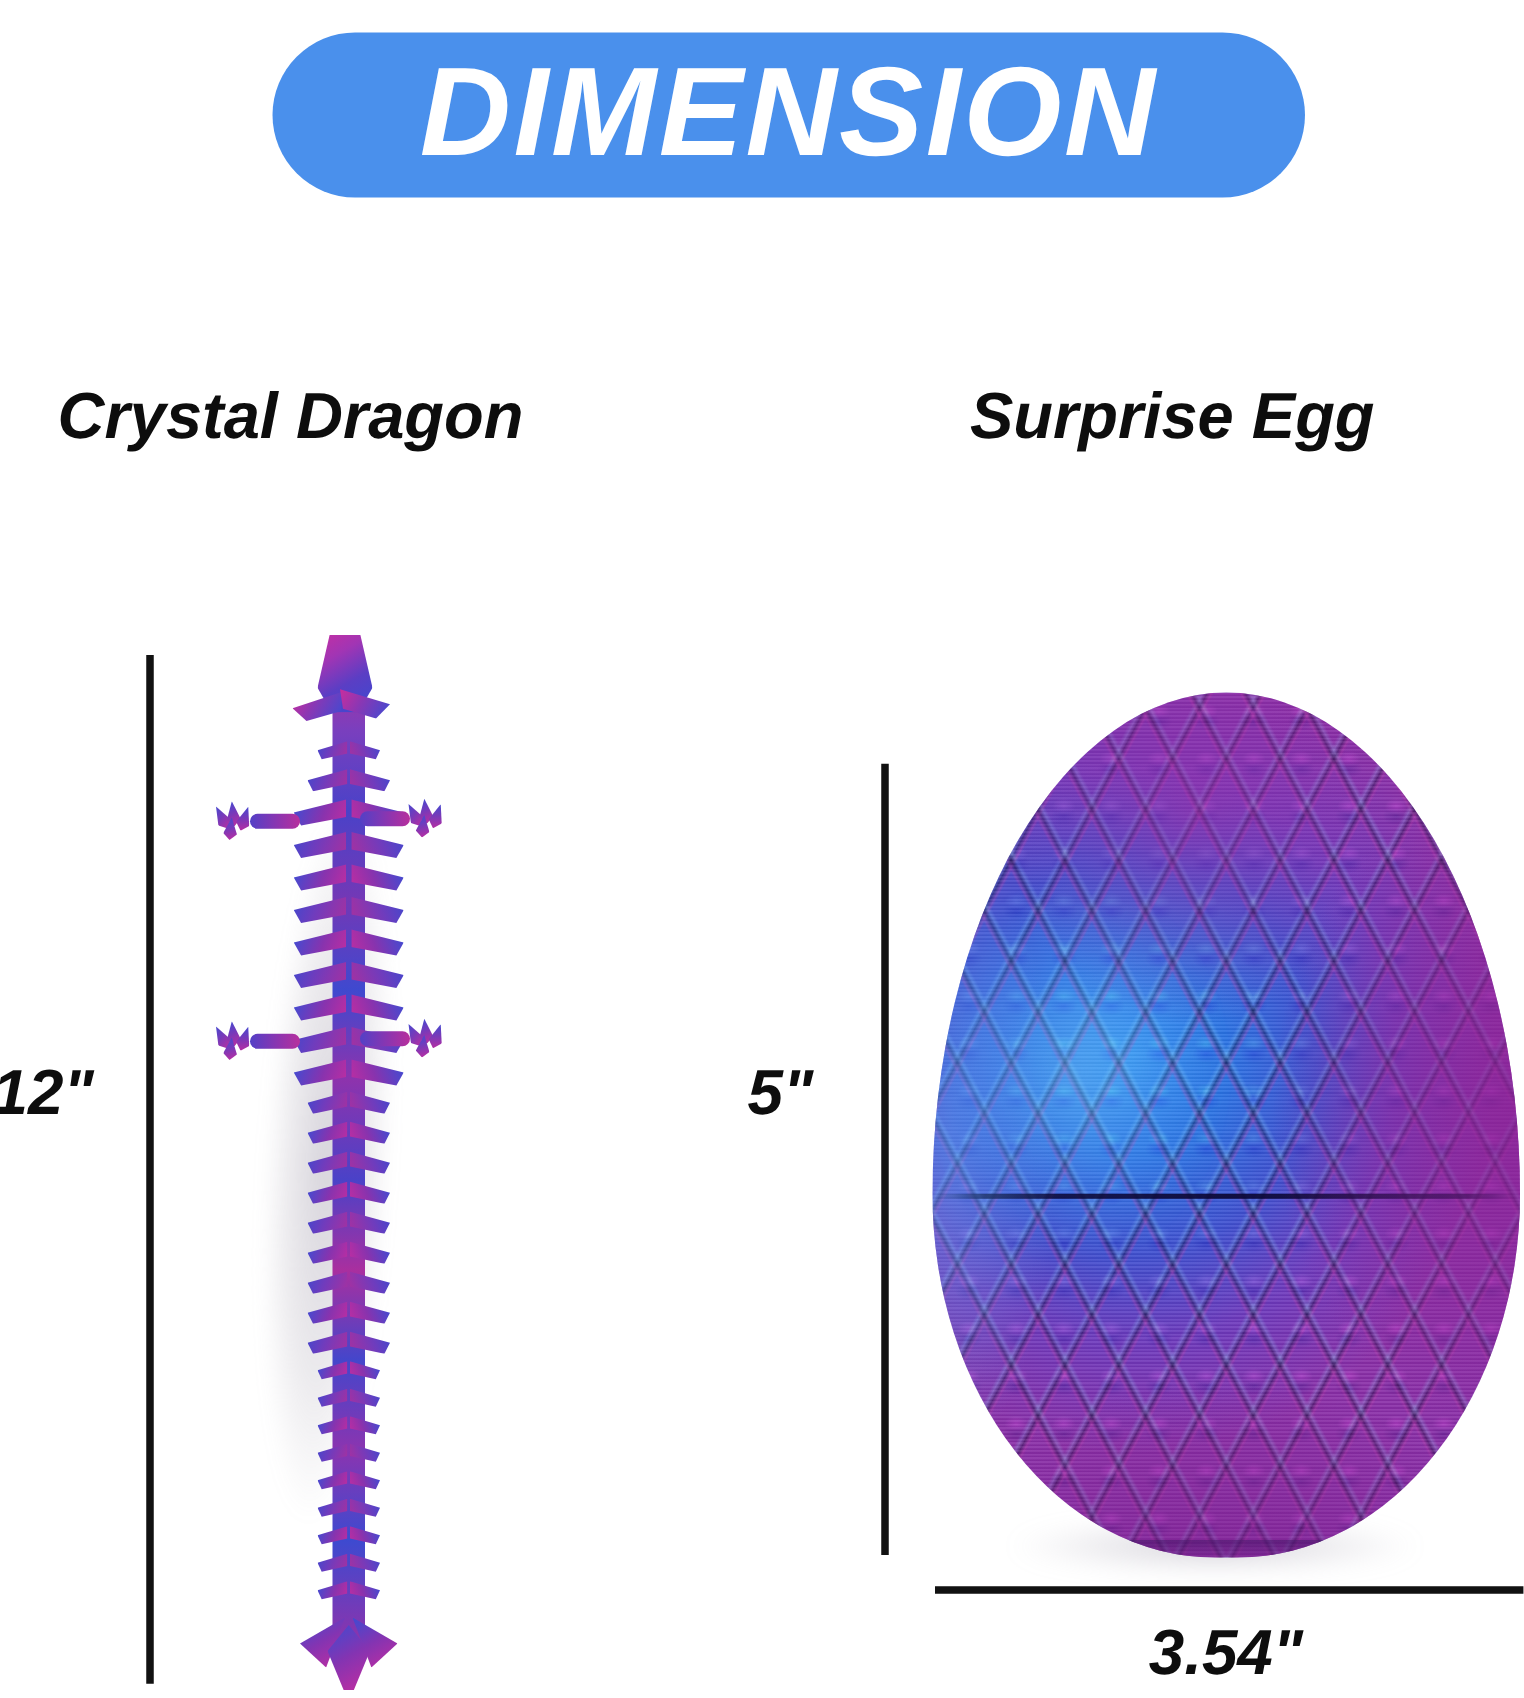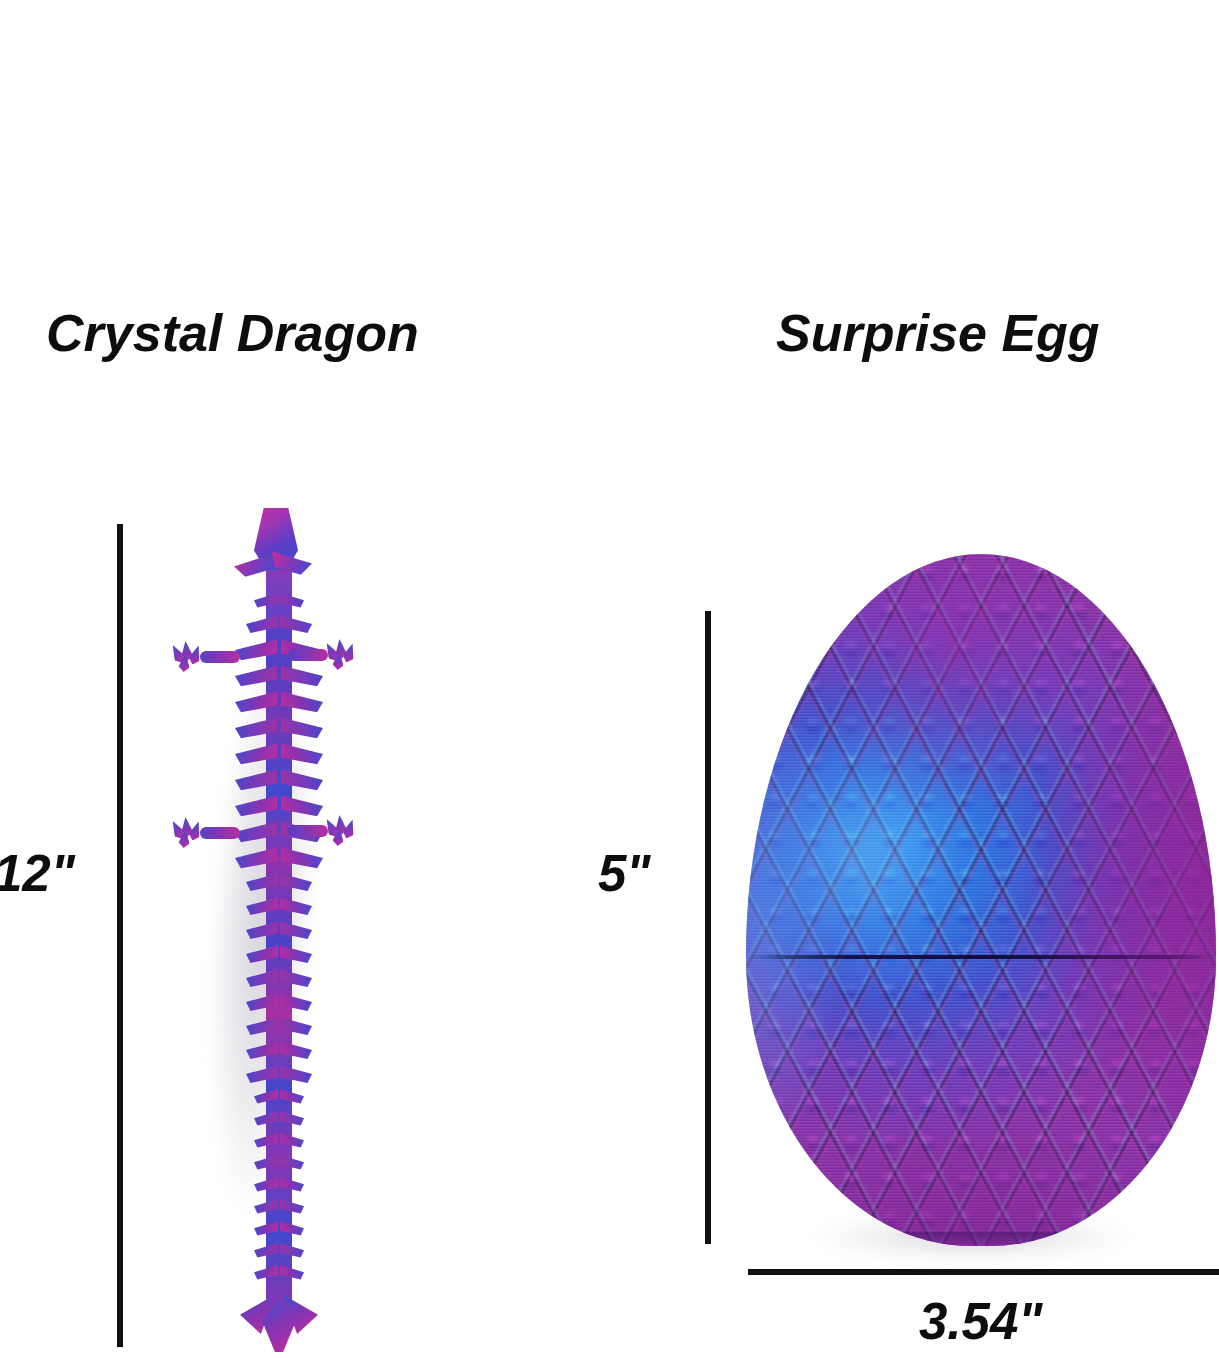--- a/index.html
+++ b/index.html
@@ -382,20 +382,23 @@
       rgba(20,12,70,0.55) 0%, rgba(20,12,70,0.18) 70%, rgba(20,12,70,0) 100%);
     border-radius: 0 0 40% 40%;
     pointer-events: none;
   }
 </style>
 </head>
 <body>
 
 <div id="page">
 
+  <div class="header-pill">
+    <div class="header-pill-title">DIMENSION</div>
+  </div>
 
   <div class="caption caption-dragon">Crystal Dragon</div>
 
   <div class="caption caption-egg">Surprise Egg</div>
 
   <div class="rule-v rule-dragon-h"></div>
 
   <div class="dim-label dim-height-dragon">12"</div>
 
   <div class="dragon">

